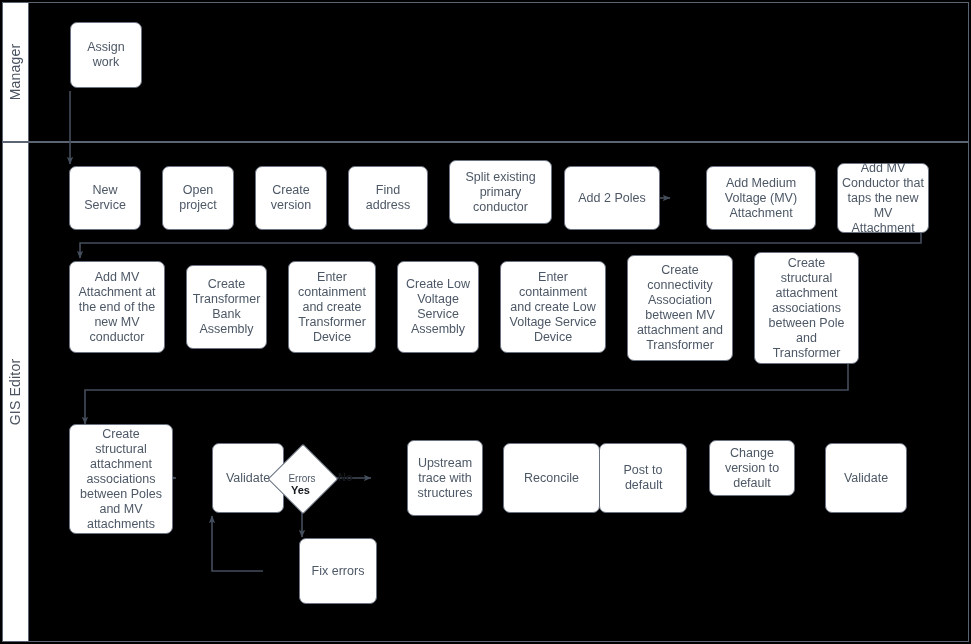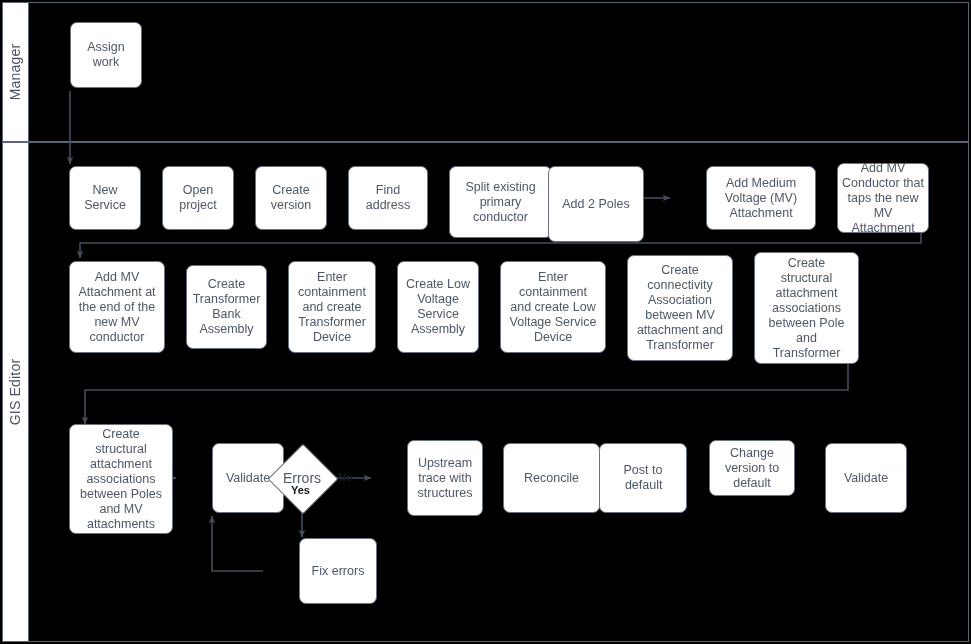--- a/index.html
+++ b/index.html
@@ -61,21 +61,21 @@
     margin-left:-24px;margin-top:-24px;
     background:#ffffff;
     border:1px solid #6b7382;
     transform:rotate(45deg);
     border-radius:2px;
   }
   .decision .dlabel{
     position:relative;
     z-index:2;
     color:#4d5866;
-    font-size:14px;
+    font-size:10px;
     white-space:nowrap;
   }
   
   #wires{position:absolute;left:0;top:0;width:971px;height:644px;pointer-events:none;}
   
   .edge-label{
     position:absolute;
     font-size:11px;
     font-weight:bold;
     color:#14171c;
@@ -144,24 +144,24 @@
 work</div>
 
   <div class="node" style="left:33px;top:166px;width:72px;height:64px;">New
 Service</div>
   <div class="node" style="left:126px;top:166px;width:72px;height:64px;">Open
 project</div>
   <div class="node" style="left:219px;top:166px;width:72px;height:64px;">Create
 version</div>
   <div class="node" style="left:312px;top:166px;width:80px;height:64px;">Find
 address</div>
-  <div class="node" style="left:413px;top:166px;width:103px;height:72px;">Split existing
+  <div class="node" style="left:413px;top:160px;width:103px;height:64px;">Split existing
 primary
 conductor</div>
-  <div class="node" style="left:512px;top:166px;width:96px;height:76px;">Add 2 Poles</div>
+  <div class="node" style="left:528px;top:166px;width:96px;height:64px;">Add 2 Poles</div>
   <div class="node" style="left:670px;top:166px;width:110px;height:64px;">Add Medium
 Voltage (MV)
 Attachment</div>
   <div class="node" style="left:801px;top:163px;width:92px;height:70px;">Add MV
 Conductor that
 taps the new
 MV Attachment</div>
 
   <div class="node" style="left:33px;top:261px;width:96px;height:92px;">Add MV
 Attachment  at

